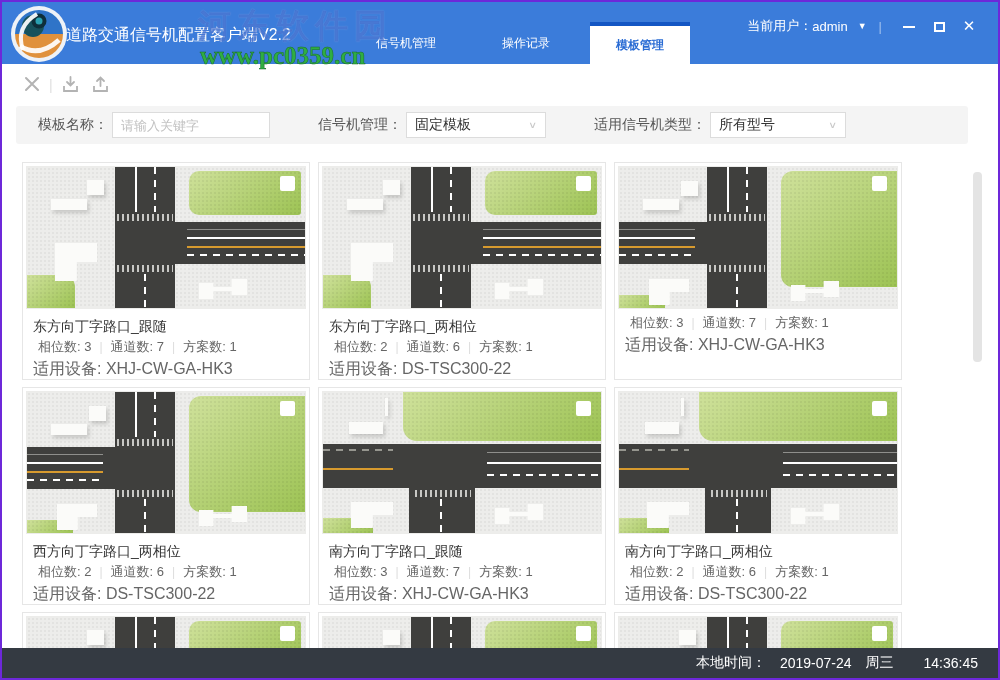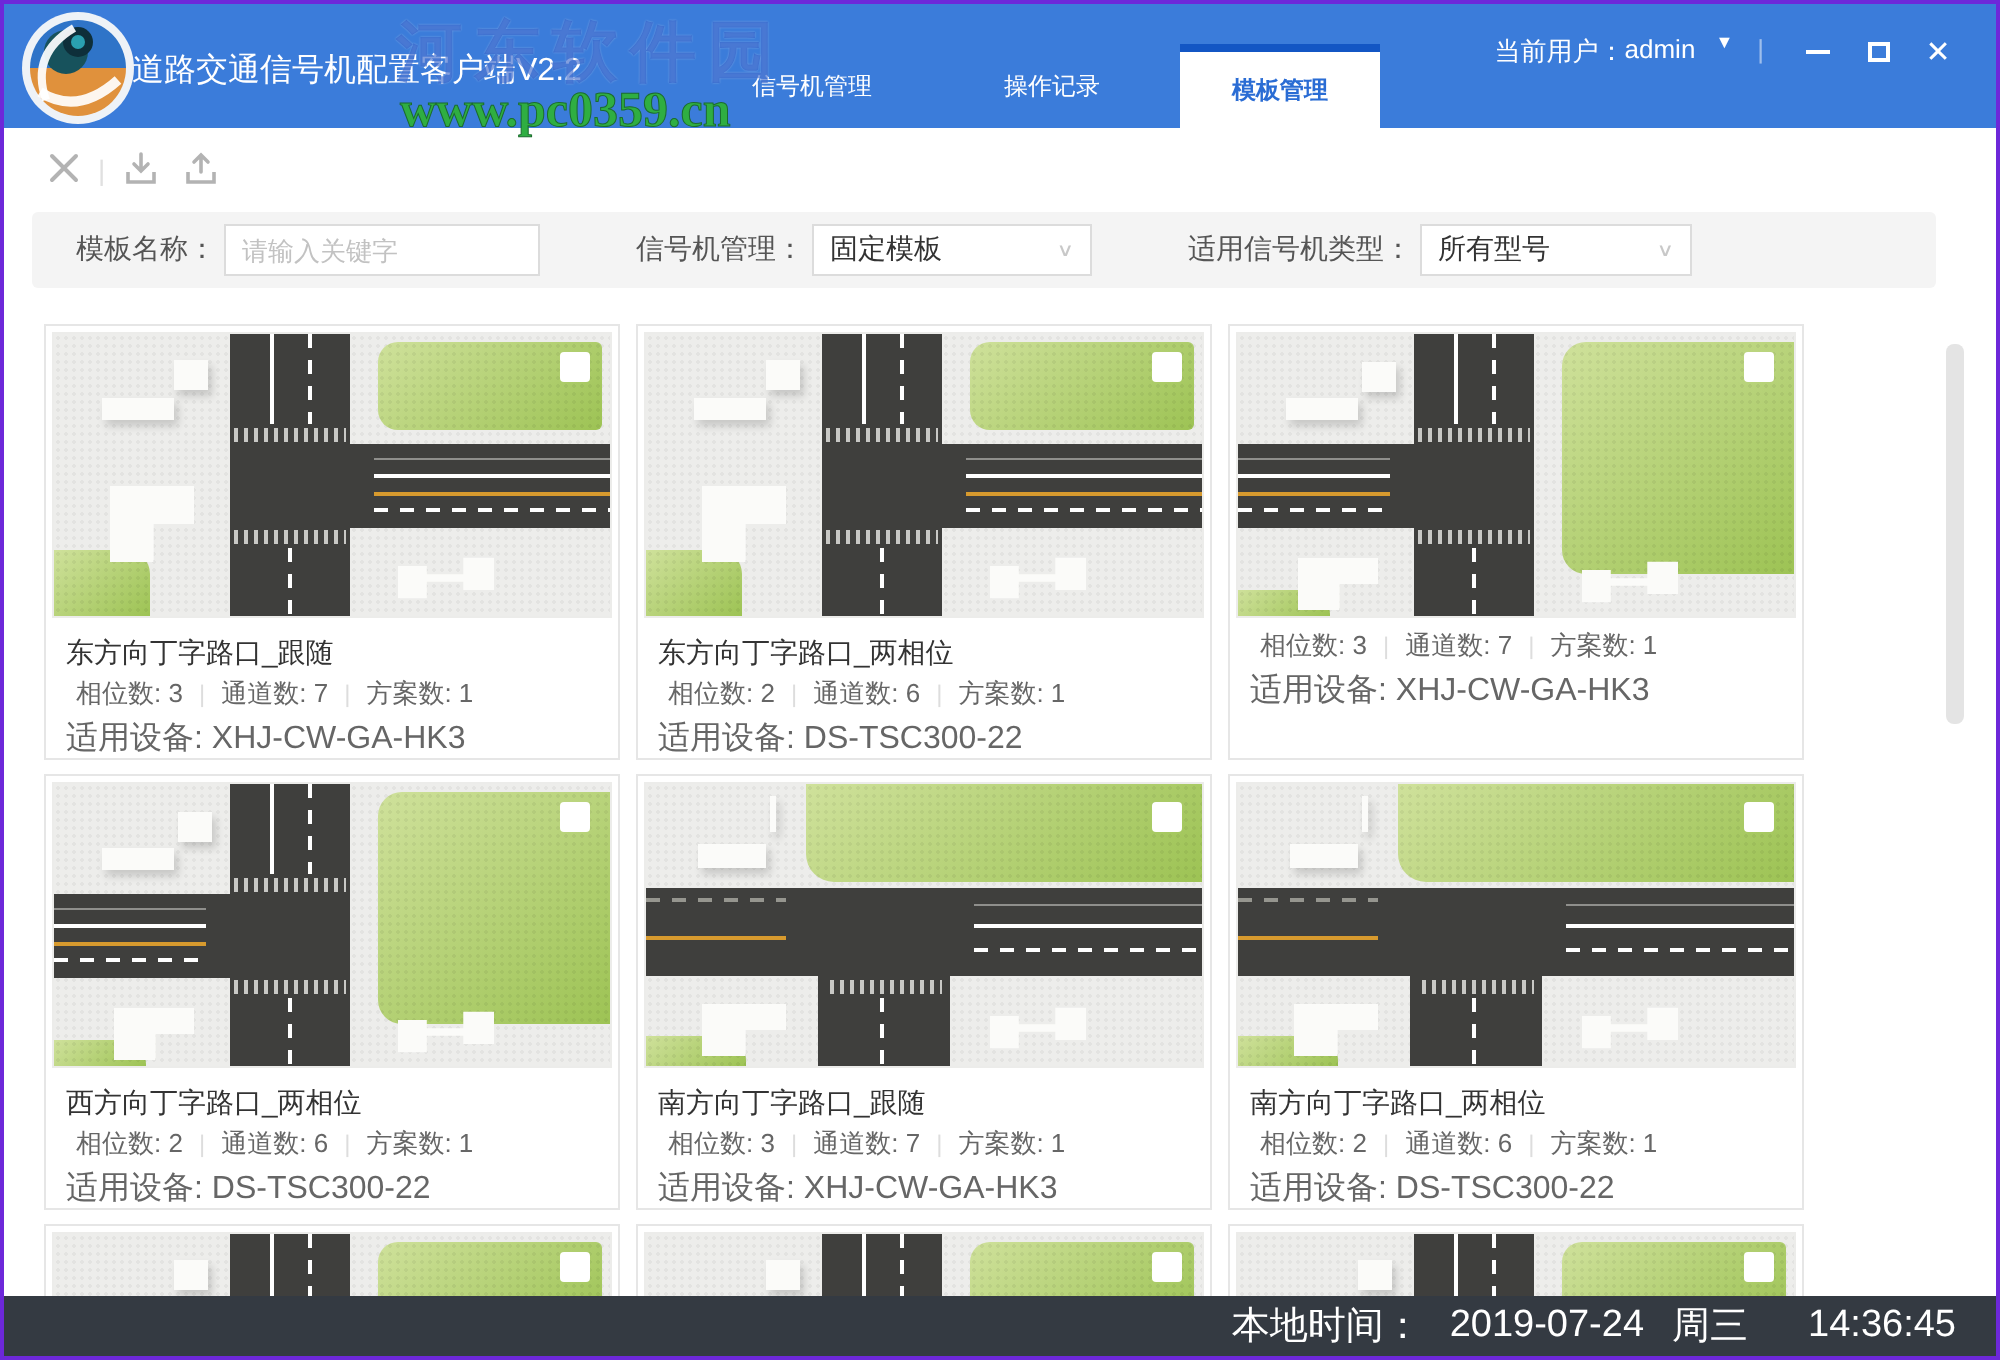--- a/index.html
+++ b/index.html
@@ -13,21 +13,21 @@
   .titlebar { position:absolute; left:0; top:0; right:0; height:62px; background:#3b7cda; }
   .logo { position:absolute; left:8px; top:3px; width:58px; height:58px; z-index:6; }
   .app-title { position:absolute; left:64px; top:23px; font-size:16px; color:#fff; z-index:2; }
 
   .tabs { position:absolute; left:348px; bottom:0; height:42px; display:flex; z-index:3; }
   .tab { height:42px; display:flex; align-items:center; padding:0 26px; margin-right:14px;
          color:#fff; font-size:12px; cursor:pointer; }
   .tab.active { background:#fff; color:#2a6cd4; font-weight:bold;
                 border-top:4px solid #1356c4; }
 
-  .user-area { position:absolute; right:14px; top:15px; display:flex; align-items:flex-start;
+  .user-area { position:absolute; right:14px; top:15px; display:flex; align-items:center;
                color:#fff; font-size:13px; z-index:3; }
   .caret { margin-left:10px; font-size:9px; line-height:9px; }
   .sep-v { margin:0 12px; opacity:.5; }
   .win-btn { width:30px; text-align:center; cursor:pointer; }
   .min-glyph { display:inline-block; width:12px; height:2px; background:#fff; vertical-align:middle; }
   .max-glyph { display:inline-block; width:11px; height:10px; border:2px solid #fff; vertical-align:middle; }
   .close-glyph { font-size:15px; }
 
   
   .wm1 { position:absolute; left:196px; top:2px; z-index:10; font-size:33px; font-weight:bold;
@@ -145,21 +145,21 @@
   .v-south .b2 { left:26px; top:30px; width:34px; height:12px; }
   .v-south .b3 { left:28px; top:110px; width:42px; height:26px; }
   .v-south .b4 { left:172px; top:110px; width:48px; height:24px; }
 
   
   .vthumb { position:absolute; left:971px; top:170px; width:9px; height:190px;
             background:#e4e4e4; border-radius:4px; z-index:4; cursor:pointer; }
 
   
   .statusbar { position:absolute; left:0; right:0; bottom:0; height:30px; background:#343a42;
-               color:#fff; font-size:19px; display:flex; align-items:center;
+               color:#fff; font-size:14px; display:flex; align-items:center;
                justify-content:flex-end; padding-right:20px; z-index:5; }
   .sb-date { margin-left:14px; } .sb-week { margin-left:14px; } .sb-time { margin-left:30px; }
 </style>
 </head>
 <body>
 
 <div class="window">
 
   <div class="titlebar">
     <div class="app-title">道路交通信号机配置客户端V2.2</div>

